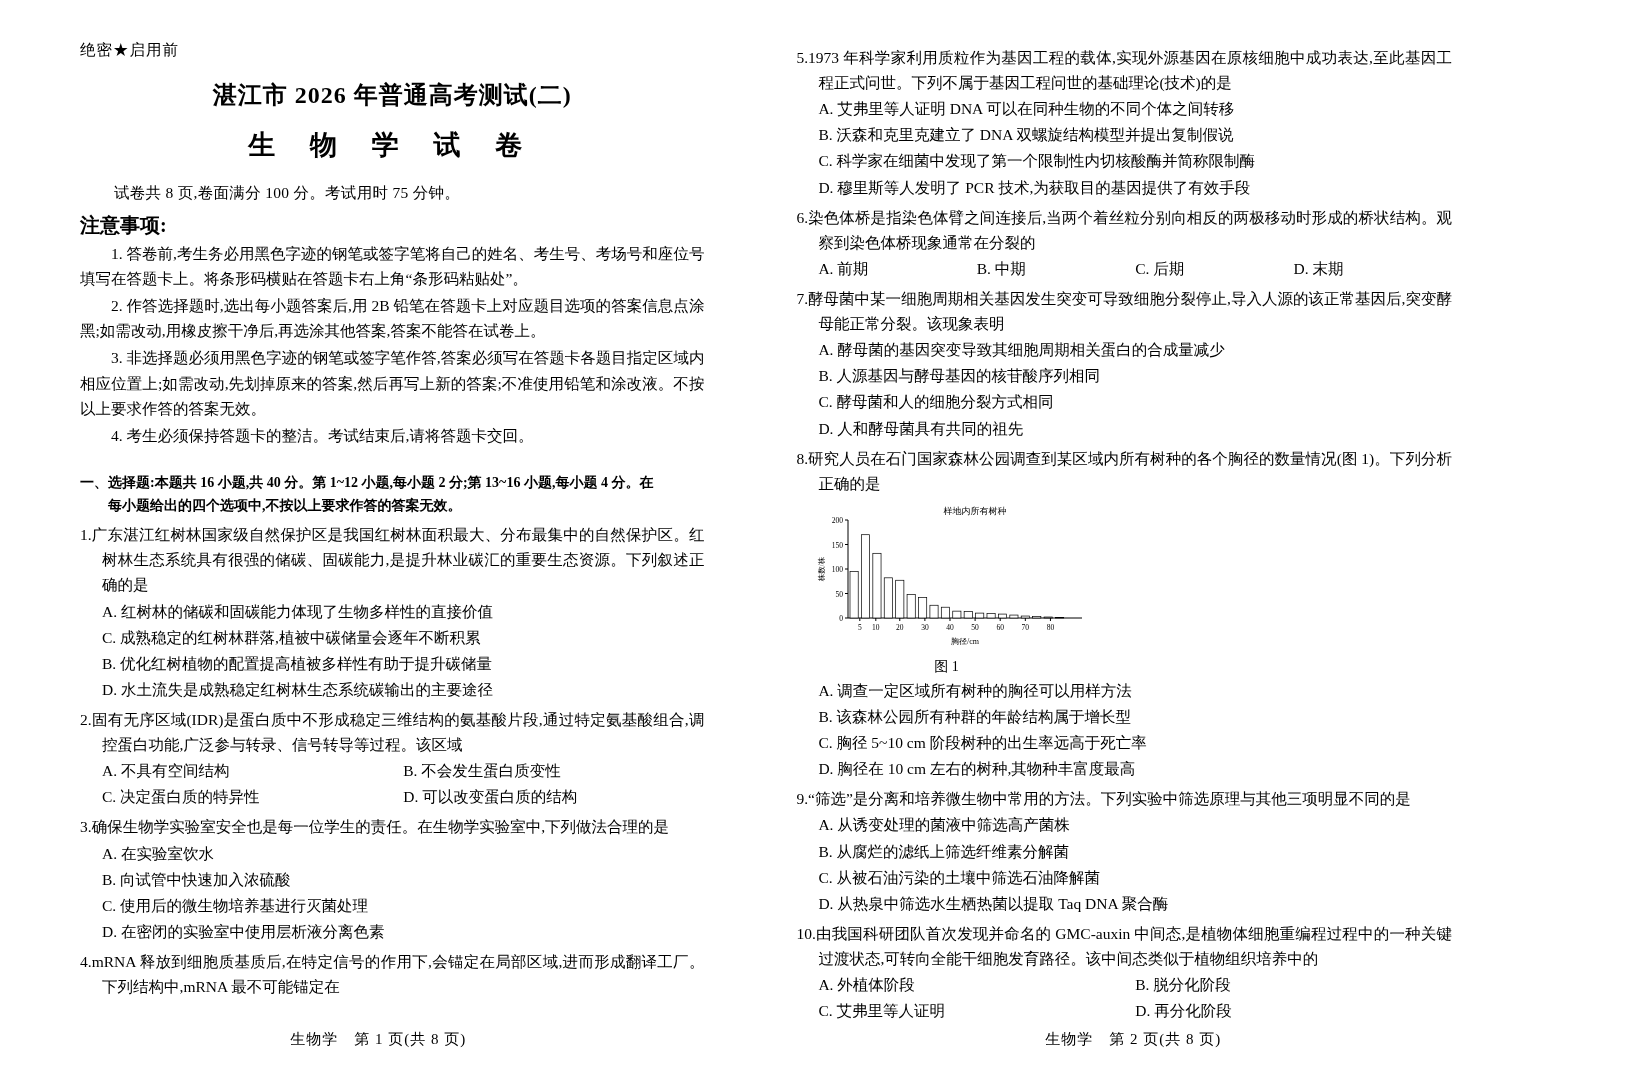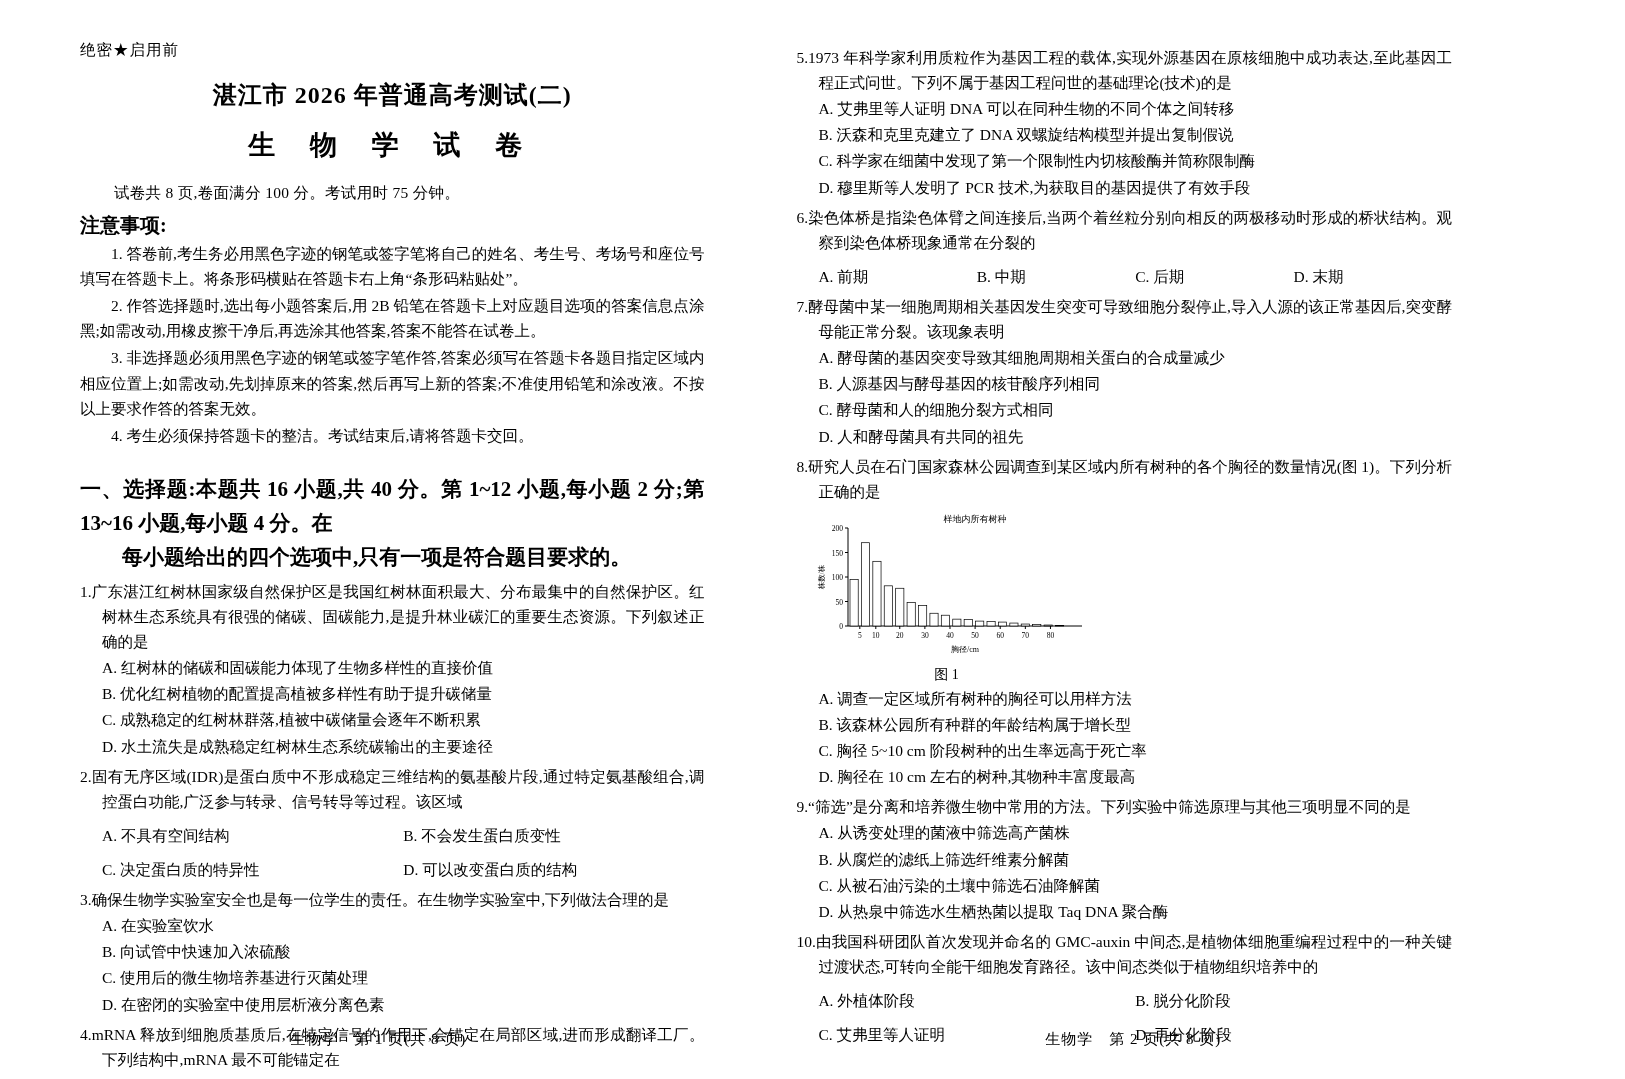--- a/index.html
+++ b/index.html
@@ -31,36 +31,36 @@
     text-align:center;font-size:27px;font-weight:bold;
     letter-spacing:14px;margin:16px 0 20px 0;
   }
   .meta{font-size:15.5px;margin:14px 0 8px 34px;letter-spacing:.3px;}
   .notice-title{font-size:20px;font-weight:bold;margin:6px 0 2px 0;}
   .notice-p{
     font-size:15.5px;line-height:1.62;margin:2px 0;text-align:justify;
     text-indent:2em;
   }
   .sec-head{
-    font-size:21px;font-weight:bold;margin:24px 0 4px 0;line-height:1.62;
+    font-size:14px;font-weight:bold;margin:24px 0 4px 0;line-height:1.62;
     text-align:justify;
   }
   .sec-head .indent2{display:block;text-indent:2em;}
   .q{
     font-size:15.5px;line-height:1.62;margin:5px 0 0 0;
     text-align:justify;
     padding-left:22px;text-indent:-22px;
   }
   .q .num{display:inline;}
   .opts{margin:0;padding:0;}
   .opt{
     font-size:15.5px;line-height:1.62;margin:1px 0 0 0;
     padding-left:22px;
   }
-  .opt-row{display:flex;font-size:15.5px;line-height:1.62;padding-left:22px;margin-top:9px;}
+  .opt-row{display:flex;font-size:15.5px;line-height:1.62;padding-left:22px;margin-top:1px;}
   .opt-row > div{flex:0 0 50%;}
   .opt-row4 > div{flex:0 0 25%;}
   .footer{
     position:absolute;bottom:30px;left:0;width:100%;
     text-align:center;font-size:15px;letter-spacing:1px;
   }
   .chart-wrap{
     margin:6px 0 2px 0;display:flex;
   }
   .chart-box{
@@ -79,30 +79,30 @@
     <div class="title-sub">生 物 学 试 卷</div>
     <div class="meta">试卷共 8 页,卷面满分 100 分。考试用时 75 分钟。</div>
     <div class="notice-title">注意事项:</div>
     <div class="notice-p">1. 答卷前,考生务必用黑色字迹的钢笔或签字笔将自己的姓名、考生号、考场号和座位号填写在答题卡上。将条形码横贴在答题卡右上角“条形码粘贴处”。</div>
     <div class="notice-p">2. 作答选择题时,选出每小题答案后,用 2B 铅笔在答题卡上对应题目选项的答案信息点涂黑;如需改动,用橡皮擦干净后,再选涂其他答案,答案不能答在试卷上。</div>
     <div class="notice-p">3. 非选择题必须用黑色字迹的钢笔或签字笔作答,答案必须写在答题卡各题目指定区域内相应位置上;如需改动,先划掉原来的答案,然后再写上新的答案;不准使用铅笔和涂改液。不按以上要求作答的答案无效。</div>
     <div class="notice-p">4. 考生必须保持答题卡的整洁。考试结束后,请将答题卡交回。</div>
 
     <div class="sec-head">
       <span>一、选择题:本题共 16 小题,共 40 分。第 1~12 小题,每小题 2 分;第 13~16 小题,每小题 4 分。在</span>
-      <span class="indent2">每小题给出的四个选项中,只有一项是符合题目要求的。</span>
+      <span class="indent2">每小题给出的四个选项中,不按以上要求作答的答案无效。</span>
     </div>
 
     <div class="q">
       <span class="num">1.</span><span>广东湛江红树林国家级自然保护区是我国红树林面积最大、分布最集中的自然保护区。红树林生态系统具有很强的储碳、固碳能力,是提升林业碳汇的重要生态资源。下列叙述正确的是</span>
     </div>
     <div class="opts">
       <div class="opt">A. 红树林的储碳和固碳能力体现了生物多样性的直接价值</div>
+      <div class="opt">C. 成熟稳定的红树林群落,植被中碳储量会逐年不断积累</div>
       <div class="opt">B. 优化红树植物的配置提高植被多样性有助于提升碳储量</div>
-      <div class="opt">C. 成熟稳定的红树林群落,植被中碳储量会逐年不断积累</div>
       <div class="opt">D. 水土流失是成熟稳定红树林生态系统碳输出的主要途径</div>
     </div>
 
     <div class="q">
       <span class="num">2.</span><span>固有无序区域(IDR)是蛋白质中不形成稳定三维结构的氨基酸片段,通过特定氨基酸组合,调控蛋白功能,广泛参与转录、信号转导等过程。该区域</span>
     </div>
     <div class="opts">
       <div class="opt-row">
         <div>A. 不具有空间结构</div>
         <div>B. 不会发生蛋白质变性</div>

